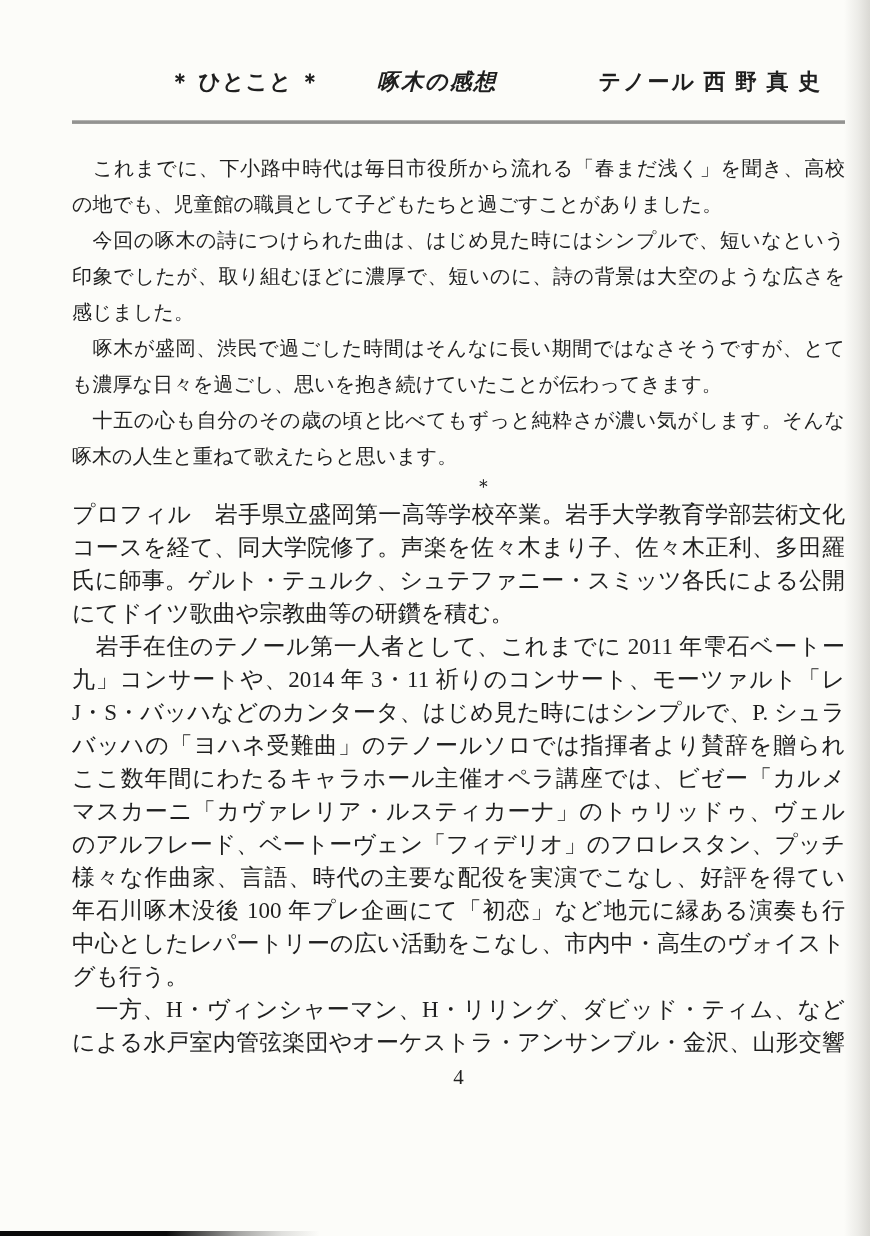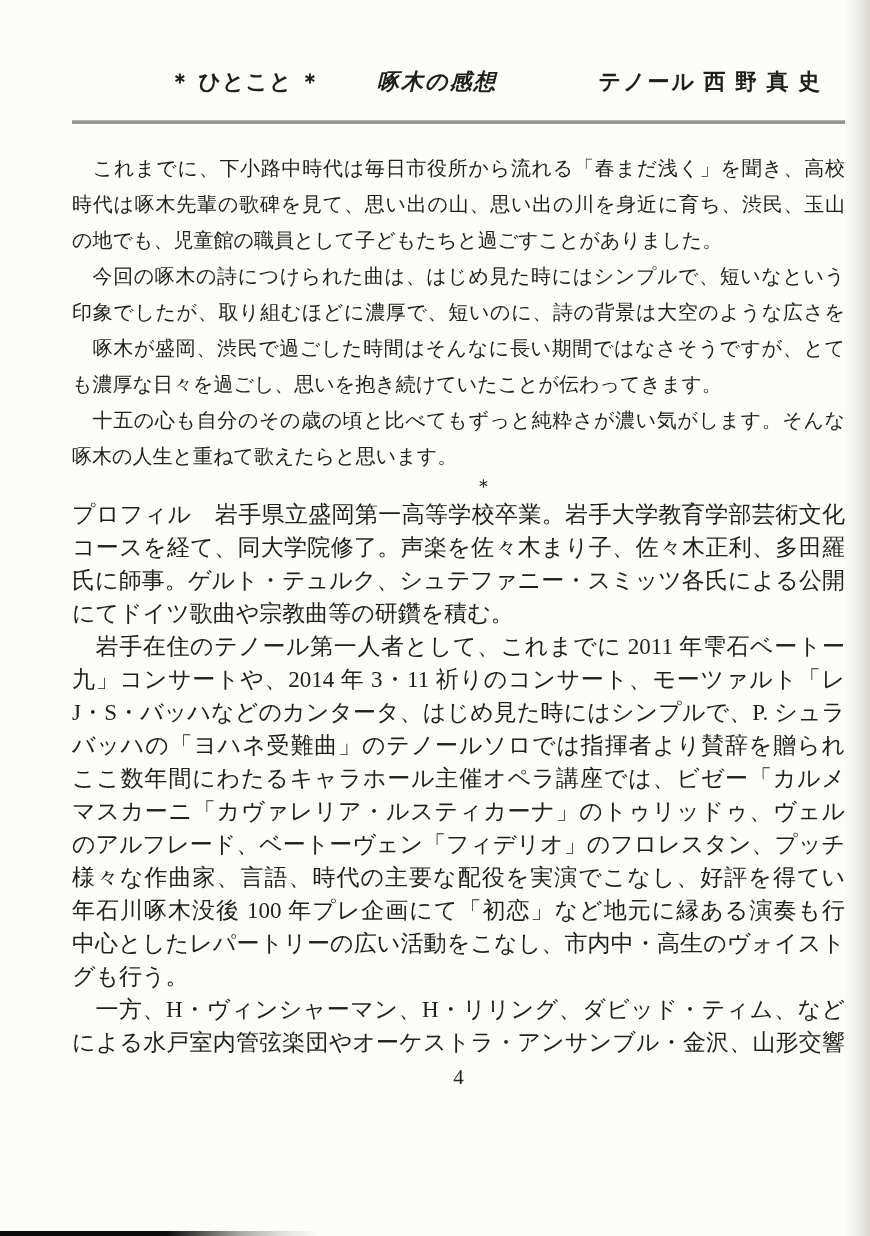--- a/index.html
+++ b/index.html
@@ -72,24 +72,24 @@
   <div class="header">
     <span class="badge">＊ ひとこと ＊</span>
     <span class="title">啄木の感想</span>
     <span class="author">テノール 西 野 真 史</span>
   </div>
 
   <div class="rule"></div>
 
   <div class="body-block">
       <div class="text-line fill">　これまでに、下小路中時代は毎日市役所から流れる「春まだ浅く」を聞き、高校</div>
-      <div class="text-line fill">時代は啄木先輩の歌碑を見て、思い出の山、思い出の川を身近に育ち、渋民、玉山</div>
       <div class="text-line">の地でも、児童館の職員として子どもたちと過ごすことがありました。</div>
       <div class="text-line fill">　今回の啄木の詩につけられた曲は、はじめ見た時にはシンプルで、短いなという</div>
       <div class="text-line fill">印象でしたが、取り組むほどに濃厚で、短いのに、詩の背景は大空のような広さを</div>
+      <div class="text-line">感じました。</div>
       <div class="text-line fill">　啄木が盛岡、渋民で過ごした時間はそんなに長い期間ではなさそうですが、とて</div>
       <div class="text-line">も濃厚な日々を過ごし、思いを抱き続けていたことが伝わってきます。</div>
       <div class="text-line fill">　十五の心も自分のその歳の頃と比べてもずっと純粋さが濃い気がします。そんな</div>
       <div class="text-line">啄木の人生と重ねて歌えたらと思います。</div>
     </div>
 
   <div class="star-divider">＊</div>
 
   <div class="profile-block">
       <div class="text-line fill">プロフィル　岩手県立盛岡第一高等学校卒業。岩手大学教育学部芸術文化課程音楽</div>

